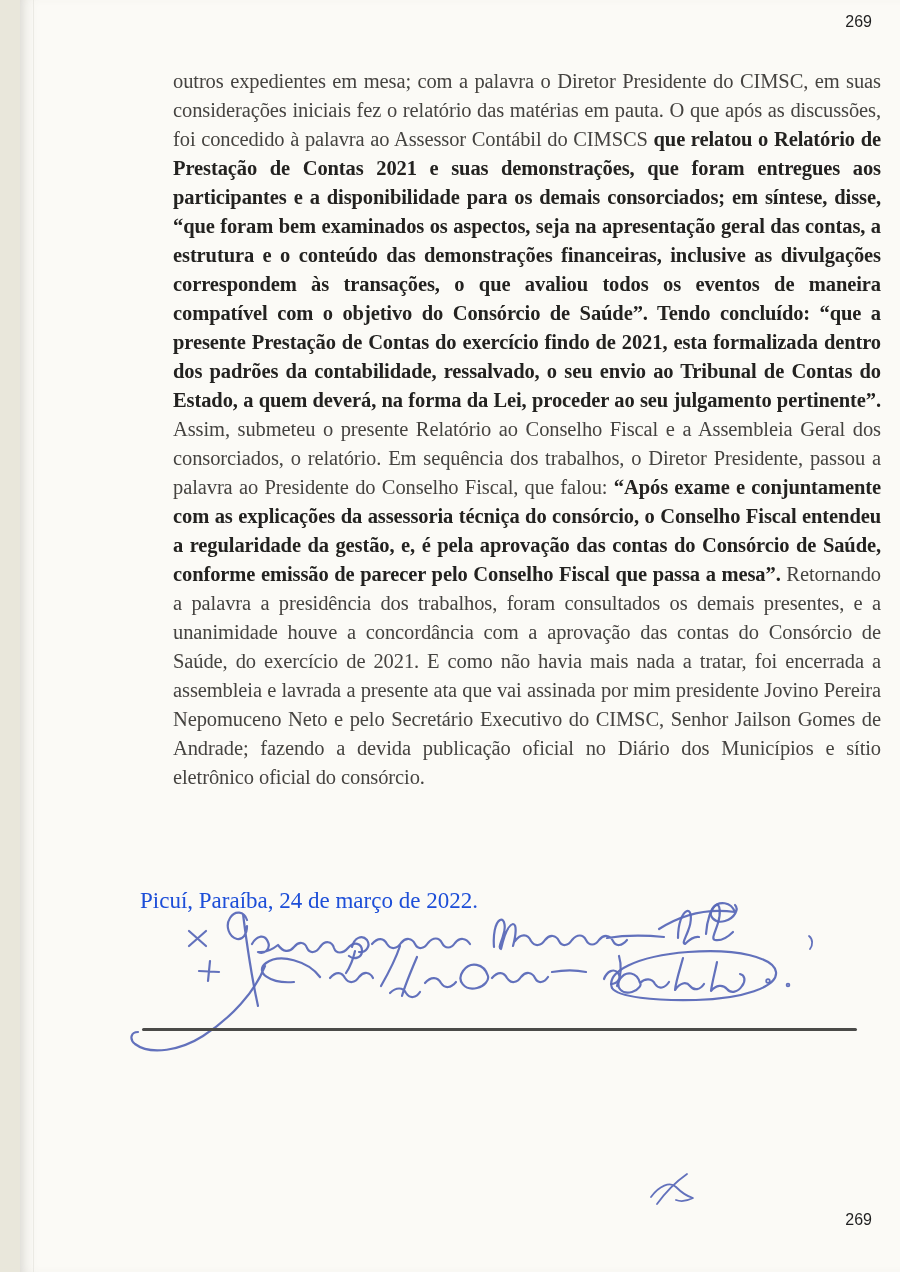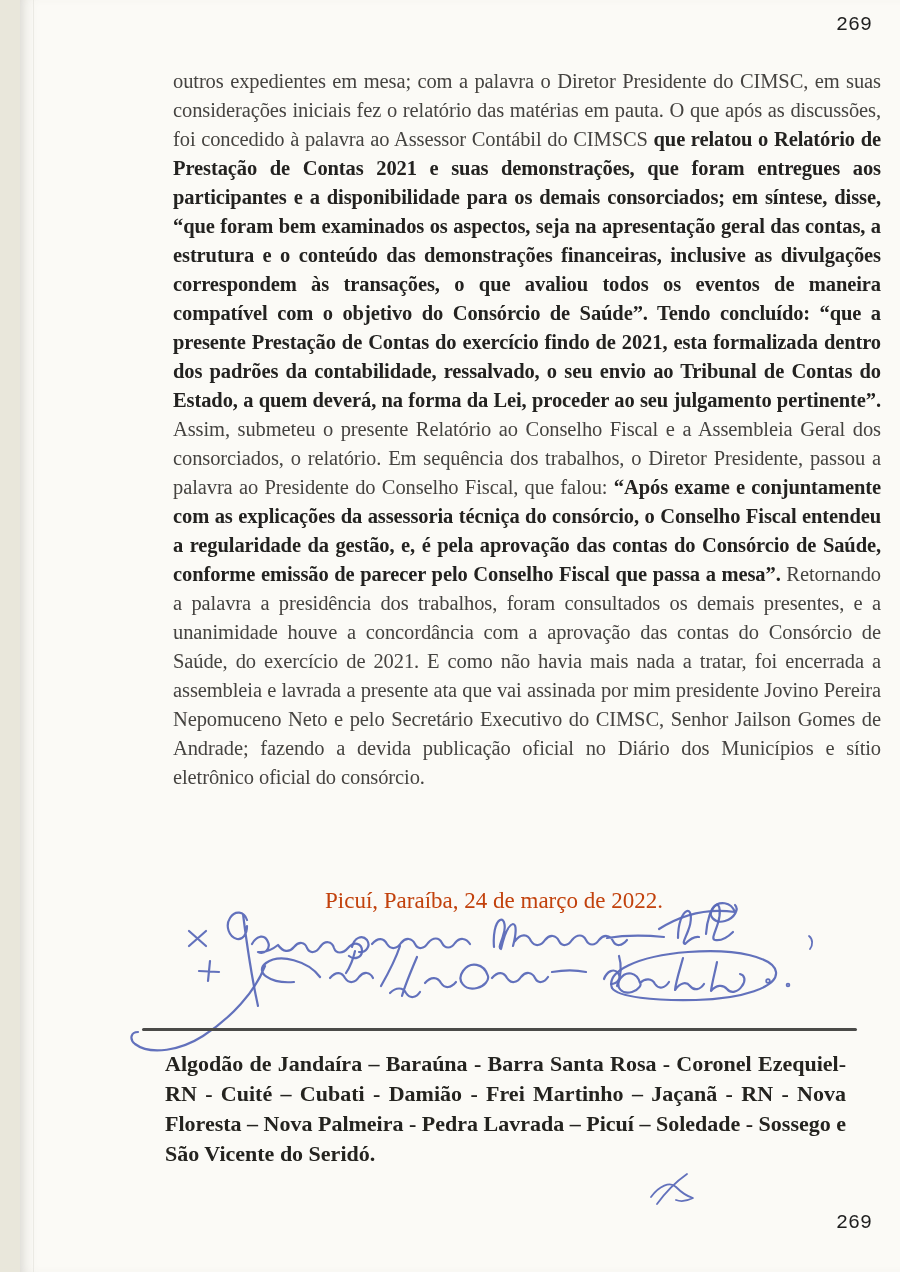--- a/index.html
+++ b/index.html
@@ -11,34 +11,34 @@
   .paper{
     position:absolute;left:20px;top:0;width:880px;height:1272px;
     background:#fbfaf6;
     box-shadow:inset 12px 0 16px -12px rgba(90,85,70,.30);
   }
   .crease{
     position:absolute;left:33px;top:0;width:1px;height:1272px;
     background:rgba(120,115,95,.10);
   }
   .pagenum{
-    position:absolute;font-family:Liberation Mono, monospace;
-    font-size:20px;color:#1f1f1f;
+    position:absolute;font-family:Liberation Sans, sans-serif;
+    font-size:16px;color:#1f1f1f;
   }
   .pn-top{top:13px;right:28px;}
   .pn-bottom{top:1211px;right:28px;}
   .bodytext{
     position:absolute;left:140px;top:46px;width:708px;
     font-size:20.5px;line-height:29px;text-align:justify;
     color:#454340;letter-spacing:-0.1px;margin-left:33px;
   }
   .bodytext .b{font-weight:bold;color:#232220;}
   .dateline{
     position:absolute;left:140px;top:888px;width:708px;
-    text-align:center;font-size:23px;color:#c2410c;
+    text-align:left;font-size:23px;color:#1d4ed8;
   }
   .divider{
     position:absolute;left:142px;top:1028px;width:715px;height:3px;
     background:#4a4a48;border-radius:2px;
   }
   .footer{
     position:absolute;left:165px;top:1049px;width:681px;
     font-size:22px;line-height:30px;font-weight:bold;
     text-align:justify;color:#24231f;
   }
@@ -82,16 +82,15 @@
       <circle class="sigstroke thin" cx="768" cy="981" r="1.8"></circle>
       <circle class="sigstroke thin" cx="788" cy="985" r="1.4"></circle>
     </g>
     <g>
       <path class="sigstroke thin" d="M687 1174 c-10 7 -22 19 -30 30 M651 1197 c8 -11 19 -16 25 -10 c5 5 10 9 17 11 c-6 3 -12 4 -17 2"></path>
     </g>
   </svg>
 
   <div class="divider"></div>
 
-  <div class="footer">Algodão de Jandaíra – Baraúna - Barra Santa Rosa - Coronel Ezequiel-RN - Cuité – Cubati - Damião - Frei Martinho – Jaçanã - RN - Nova Floresta – Nova Palmeira - Pedra Lavrada – Picuí – Soledade - Sossego e São Vicente do Seridó.</div>
 
   <div class="pagenum pn-bottom">269</div>
 </div>
 
 </body></html>

